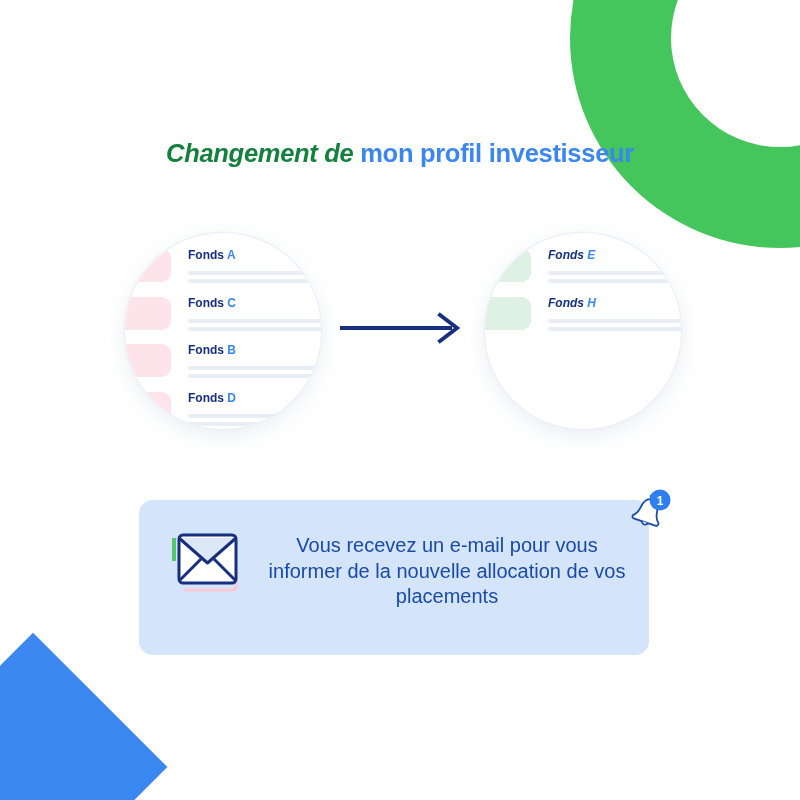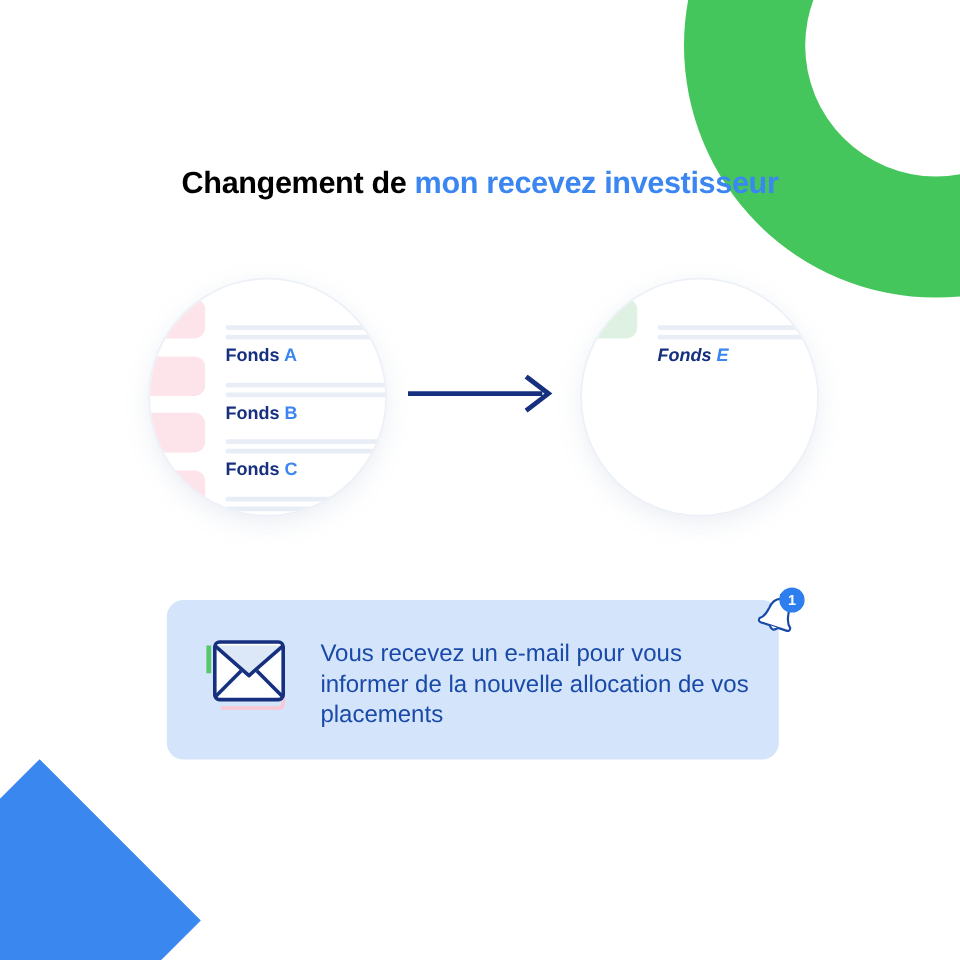--- a/index.html
+++ b/index.html
@@ -48,21 +48,21 @@
   
   .title {
     position:absolute;
     top:139px; left:0; width:800px;
     text-align:center;
     font-size:25.5px;
     font-weight:700;
     letter-spacing:-0.3px;
     white-space:nowrap;
   }
-  .title .t-dark { color:#000000; }
+  .title .t-dark { color:#15803d;font-style:italic; }
   .title .t-blue { color:#3B86F0; }
 
   
   .circle {
     position:absolute;
     top:233px;
     width:196px; height:196px;
     border-radius:50%;
     background:#ffffff;
     overflow:hidden;
@@ -87,25 +87,24 @@
     left:-10px; top:5px;
     width:56px; height:33px;
     border-radius:9px;
   }
   .badge-pink  { background:#FCE4EA; }
   .badge-green { background:#DEF1E2; }
 
   .fund-label {
     position:absolute;
     left:63px; top:4px;
-    font-size:15px;
+    font-size:12px;
     font-weight:700;
     color:#16307F;
     white-space:nowrap;
-    margin-top:40px;
   }
   .fund-label .fund-letter { color:#3B86F0; }
 
   .fund-line {
     position:absolute;
     left:63px;
     height:4px;
     border-radius:2px;
     background:#E8EDF6;
   }
@@ -116,23 +115,24 @@
   .arrow {
     position:absolute;
     left:340px; top:308px;
     width:122px; height:40px;
   }
 
   
   .msg-card {
     position:absolute;
     left:139px; top:500px;
-    width:510px; height:133px;
+    width:510px; height:155px;
     background:#D3E4FB;
     border-radius:14px;
+    text-align:center;
   }
 
   .envelope {
     position:absolute;
     left:31px; top:28px;
     width:80px; height:76px;
   }
 
   .msg-text {
     position:absolute;
@@ -154,51 +154,51 @@
 </head>
 <body>
 
 <div id="stage">
 
   <div class="deco-green-ring"></div>
   <div class="deco-blue-diamond"></div>
 
   <div class="title">
     <span class="t-dark">Changement de</span>
-    <span class="t-blue">mon recevez investisseur</span>
+    <span class="t-blue">mon profil investisseur</span>
   </div>
 
   <div class="circle circle-left">
     <div class="fund-list">
 
       <div class="fund-row">
         <div class="fund-badge badge-pink"></div>
         <div class="fund-label">
           <span>Fonds</span>
           <span class="fund-letter">A</span>
         </div>
         <div class="fund-line fund-line-1"></div>
         <div class="fund-line fund-line-2"></div>
       </div>
 
       <div class="fund-row">
         <div class="fund-badge badge-pink"></div>
         <div class="fund-label">
           <span>Fonds</span>
+          <span class="fund-letter">C</span>
+        </div>
+        <div class="fund-line fund-line-1"></div>
+        <div class="fund-line fund-line-2"></div>
+      </div>
+
+      <div class="fund-row">
+        <div class="fund-badge badge-pink"></div>
+        <div class="fund-label">
+          <span>Fonds</span>
           <span class="fund-letter">B</span>
-        </div>
-        <div class="fund-line fund-line-1"></div>
-        <div class="fund-line fund-line-2"></div>
-      </div>
-
-      <div class="fund-row">
-        <div class="fund-badge badge-pink"></div>
-        <div class="fund-label">
-          <span>Fonds</span>
-          <span class="fund-letter">C</span>
         </div>
         <div class="fund-line fund-line-1"></div>
         <div class="fund-line fund-line-2"></div>
       </div>
 
       <div class="fund-row">
         <div class="fund-badge badge-pink"></div>
         <div class="fund-label">
           <span>Fonds</span>
           <span class="fund-letter">D</span>
@@ -225,20 +225,29 @@
         <div class="fund-label">
           <span>Fonds</span>
           <span class="fund-letter">E</span>
         </div>
         <div class="fund-line fund-line-1"></div>
         <div class="fund-line fund-line-2"></div>
       </div>
 
 
 
+      <div class="fund-row">
+        <div class="fund-badge badge-green"></div>
+        <div class="fund-label">
+          <span>Fonds</span>
+          <span class="fund-letter">H</span>
+        </div>
+        <div class="fund-line fund-line-1"></div>
+        <div class="fund-line fund-line-2"></div>
+      </div>
 
     </div>
   </div>
 
   <div class="msg-card">
 
     <div class="envelope">
       <svg width="80" height="76" viewBox="0 0 80 76">
         <path d="M14 62 L62 62 Q66 62 66 58 L66 28" fill="none" stroke="#F9C8D4" stroke-width="3"></path>
         <line x1="4" y1="10" x2="4" y2="33" stroke="#55C66A" stroke-width="4"></line>

